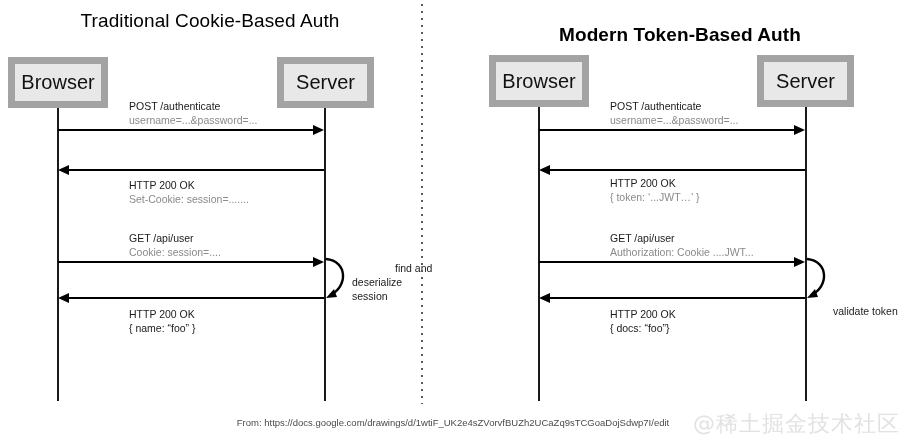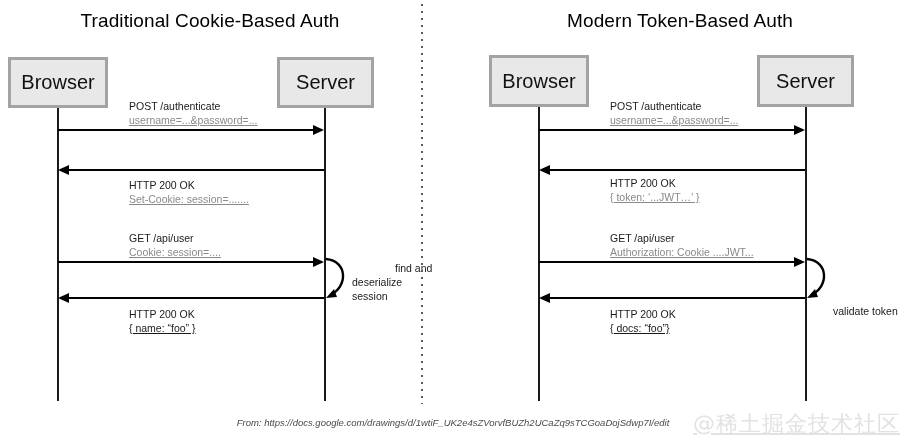--- a/index.html
+++ b/index.html
@@ -28,28 +28,28 @@
   .panel-title {
     position: absolute;
     text-align: center;
     font-size: 19px;
     font-weight: 400;
     letter-spacing: 0.1px;
     color: #000;
     white-space: nowrap;
   }
   #title-left  { left: 0px;   top: 10px; width: 420px; }
-  #title-right { left: 470px; top: 10px; width: 420px; }
+  #title-right { left: 470px; top: 24px; width: 420px; font-weight: bold; }
 
   
   .actor-box {
     position: absolute;
     box-sizing: border-box;
     background: #e8e8e8;
-    border: 3px solid #a3a3a3;
+    border: 7px solid #a3a3a3;
     display: flex;
     align-items: center;
     justify-content: center;
     font-size: 20px;
     color: #111;
   }
   .lifeline {
     position: absolute;
     width: 2px;
     background: #1a1a1a;
@@ -83,21 +83,21 @@
   .arrow-head.left  { border-right: 11px solid #000; }
 
   
   .msg {
     position: absolute;
     font-size: 10.5px;
     line-height: 14px;
     white-space: nowrap;
   }
   .msg .l1 { color: #1a1a1a; display: block; }
-  .msg .l2 { color: #8a8a8a; display: block; text-decoration: underline; }
+  .msg .l2 { color: #8a8a8a; display: block; }
 
   
   .note {
     position: absolute;
     font-size: 10.5px;
     line-height: 14px;
     color: #1a1a1a;
     white-space: nowrap;
   }
 
@@ -116,32 +116,30 @@
   
   .footer-url {
     position: absolute;
     left: 0px;
     top: 417px;
     width: 906px;
     text-align: center;
     font-size: 9.5px;
     color: #4a4a4a;
     white-space: nowrap;
-    font-style: italic;
   }
   .watermark {
     position: absolute;
     right: 6px;
     top: 409px;
     font-size: 22px;
     color: #e2e2e2;
     letter-spacing: 1px;
     white-space: nowrap;
     font-family: "DejaVu Sans", sans-serif;
-    text-decoration: underline;
   }
 
   .selfcall { position: absolute; }
 </style>
 </head>
 <body>
 
 <div class="canvas">
 
   <div class="panel-title" id="title-left">Traditional Cookie-Based Auth</div>

